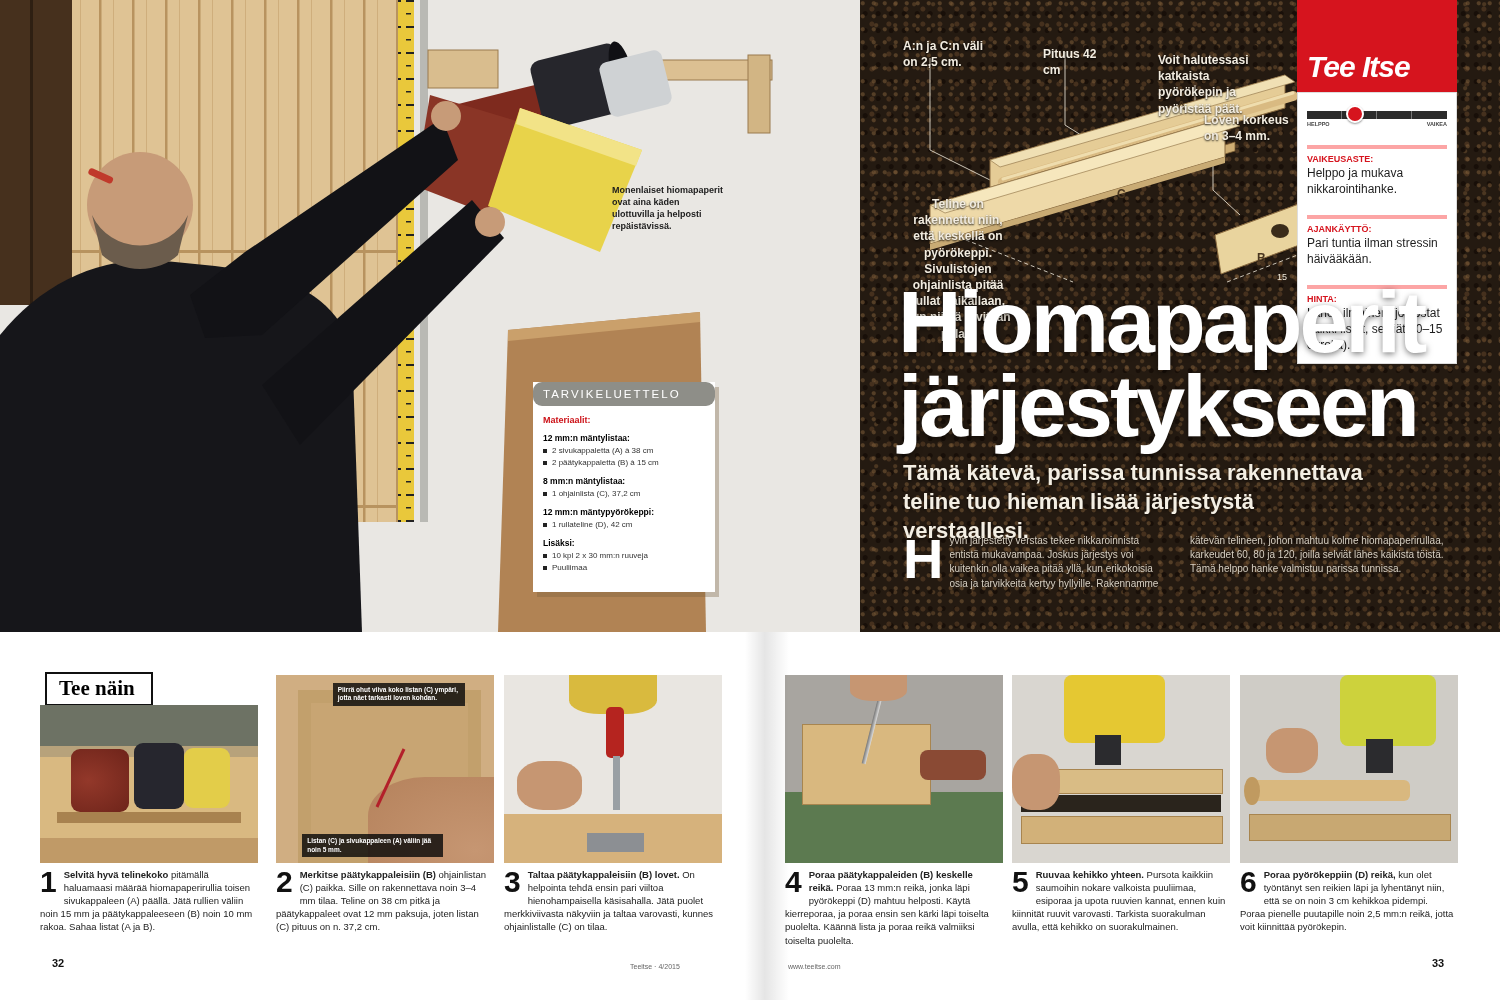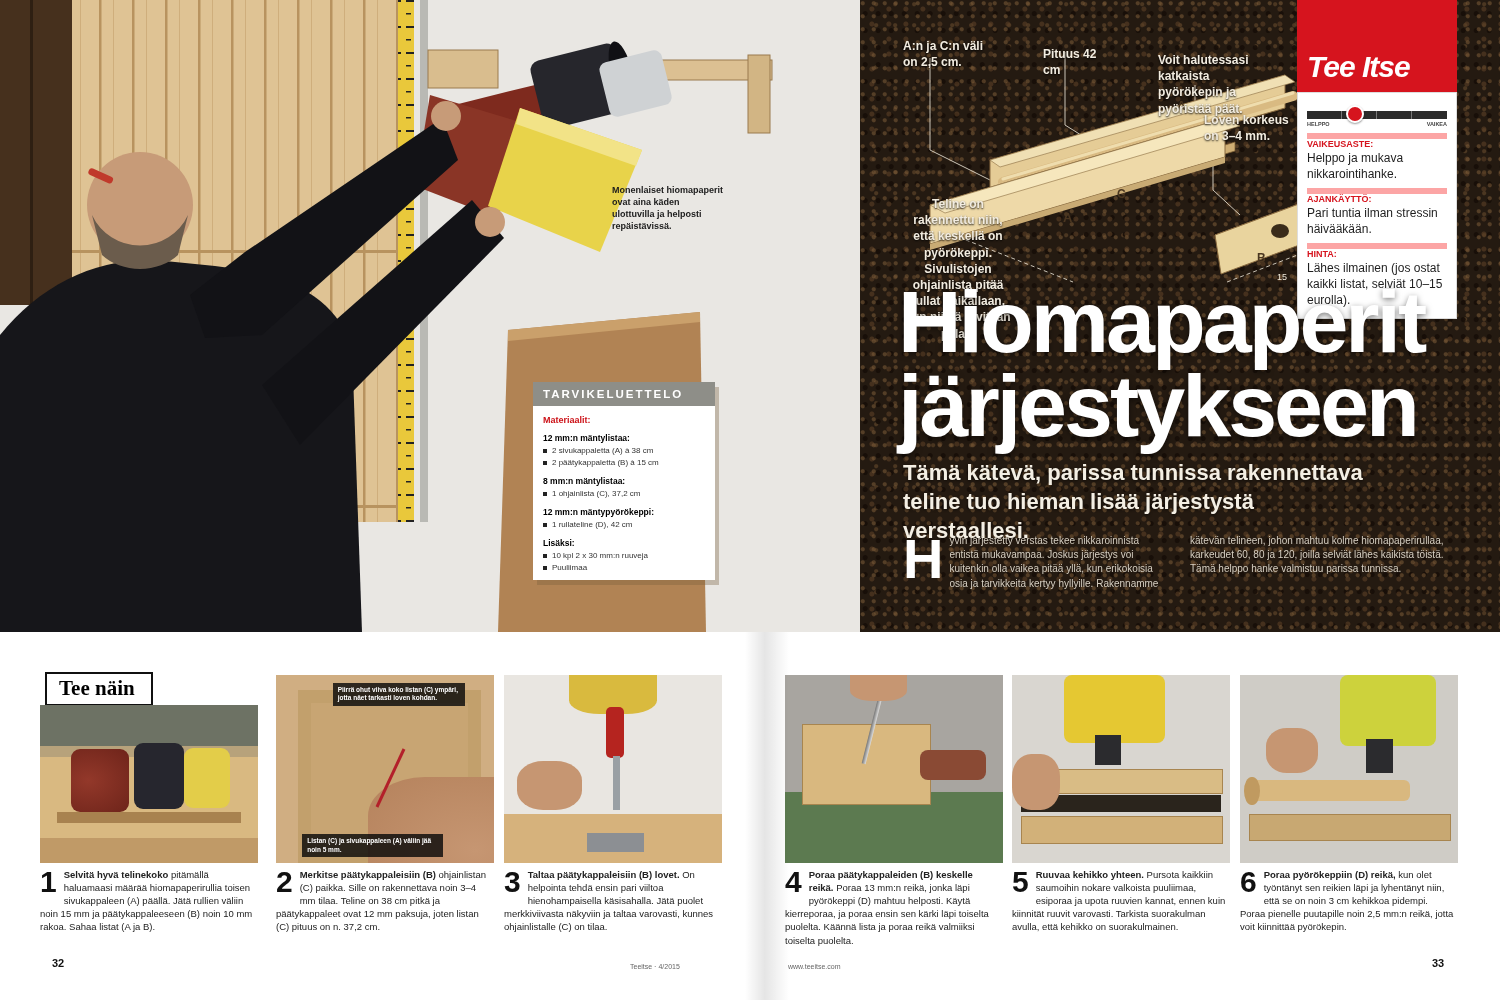--- a/index.html
+++ b/index.html
@@ -9,23 +9,23 @@
 
   
   #left-photo{left:0;top:0;width:732px;height:632px;background:#4d7c0f;}
   #left-photo svg{position:absolute;left:0;top:0;}
   #photo-caption{left:612px;top:184px;width:112px;font-size:9px;font-weight:bold;
                  color:#1c1c1c;line-height:1.35;}
 
   
   #materials{left:533px;top:382px;width:182px;background:#fff;
              box-shadow:4px 5px 0 rgba(120,95,60,.35);}
-  #materials .hdr{background:#8e8e88;color:#fff;font-weight:bold;font-size:11.5px;
-                  letter-spacing:2px;padding:6px 10px;}
-  #materials .bd{padding:9px 10px 5px 10px;}
+  #materials .hdr{background:#8e8e88;color:#fff;font-weight:normal;font-size:11.5px;
+                  letter-spacing:2px;padding:6px 10px;border-radius:9px;}
+  #materials .bd{padding:9px 10px 17px 10px;}
   #materials .mat{color:#cc1117;font-weight:bold;font-size:9px;margin:0 0 6px 0;}
   #materials h4{margin:8px 0 3px 0;font-size:8.5px;}
   #materials ul{margin:0;padding:0;list-style:none;}
   #materials li{font-size:8px;color:#333;margin:2px 0;padding-left:9px;position:relative;line-height:1.25;}
   #materials li:before{content:"";position:absolute;left:0;top:3px;width:4px;height:4px;background:#222;}
 
   
   #right-page{left:860px;top:0;width:640px;height:632px;background-color:#241a11;
     background-image:
       radial-gradient(circle at 25% 25%, rgba(125,92,56,.55) 0 1.5px, transparent 2.6px),
@@ -50,21 +50,21 @@
   #brand-red .logo{position:absolute;left:10px;bottom:8px;color:#fff;font-style:italic;
                    font-weight:bold;font-size:30px;letter-spacing:-1px;}
   #brand-white{background:#fff;border:1px solid #ddd;padding:8px 9px 10px 9px;}
   #meter{position:relative;height:22px;margin-top:4px;}
   #meter .bar{position:absolute;left:0;right:0;top:6px;height:8px;background:#2b2b2b;
     background-image:linear-gradient(90deg,transparent 0 24%,#777 24% 25%,transparent 25% 49%,#777 49% 50%,transparent 50% 74%,#777 74% 75%,transparent 75%);}
   #meter .dot{position:absolute;left:28%;top:0;width:14px;height:14px;border-radius:50%;
     background:#d6141e;border:2px solid #fff;box-shadow:0 1px 2px rgba(0,0,0,.4);}
   #meter .lbls{position:absolute;left:0;right:0;top:16px;display:flex;justify-content:space-between;
     font-size:5.5px;color:#444;font-weight:bold;}
-  .ibox-sec{border-top:6px solid #fca5a5;margin-top:6px;}
+  .ibox-sec{border-top:4px solid #fca5a5;padding-top:5px;margin-top:18px;}
   .ibox-sec:first-of-type{border-top:none;margin-top:8px;}
   .ibox-sec .lab{color:#d6141e;font-weight:bold;font-size:9px;margin-bottom:2px;}
   .ibox-sec .txt{font-size:12px;color:#1e1e1e;line-height:1.3;}
 
   
   #steps-strip{left:0;top:632px;width:1500px;height:431px;background:#fff;}
   #teenain{left:45px;top:40px;display:inline-block;background:#fff;border:2.5px solid #101010;
            padding:2px 16px 3px 12px;font-family:"Liberation Serif",serif;font-weight:bold;font-size:21px;}
   .step{position:absolute;width:218px;}
   .sphoto{position:absolute;left:0;top:0;width:218px;height:188px;overflow:hidden;}

